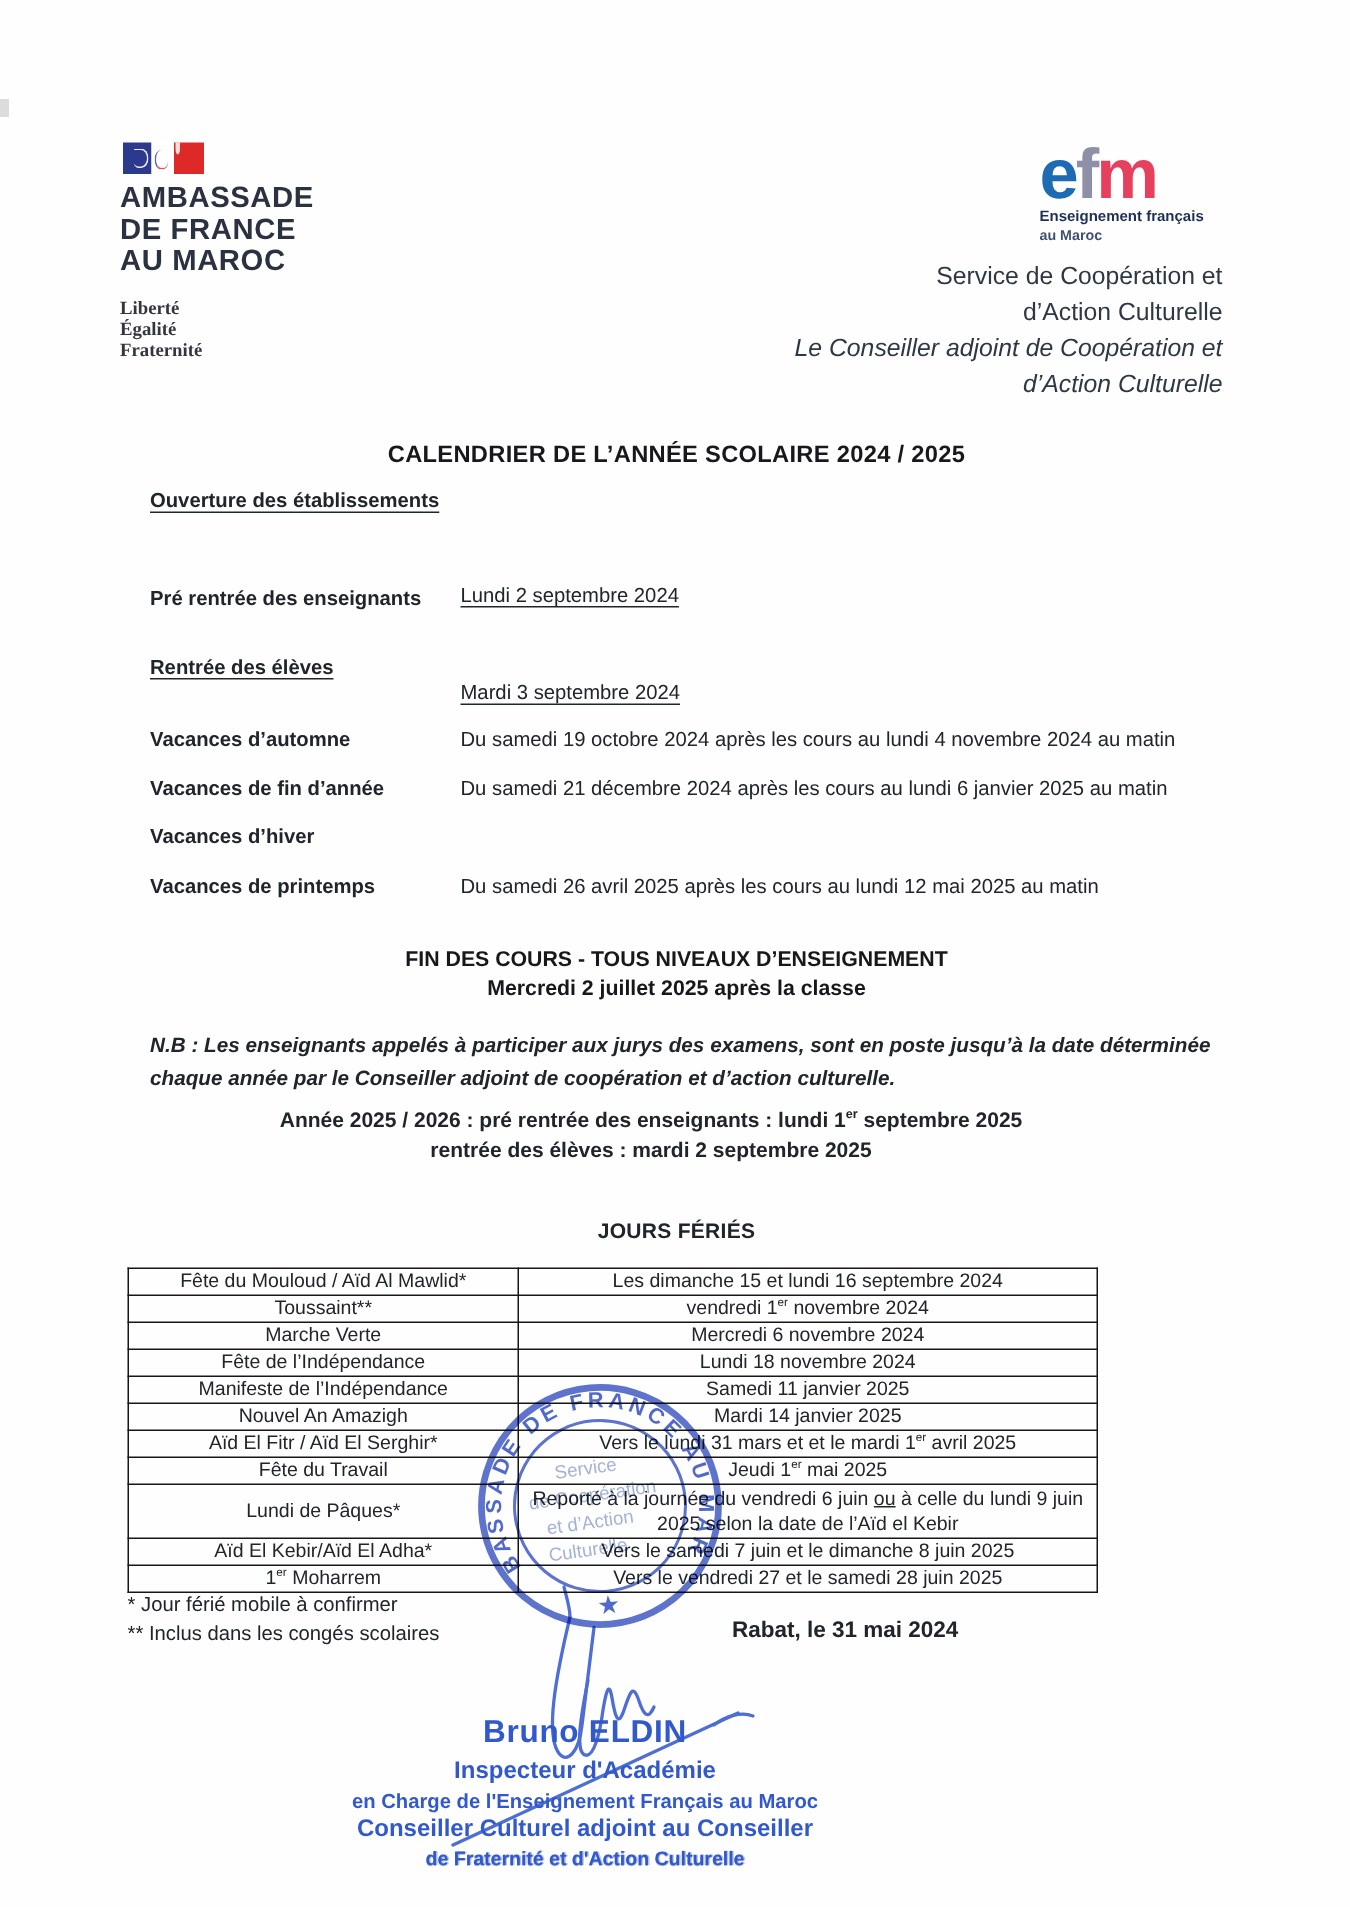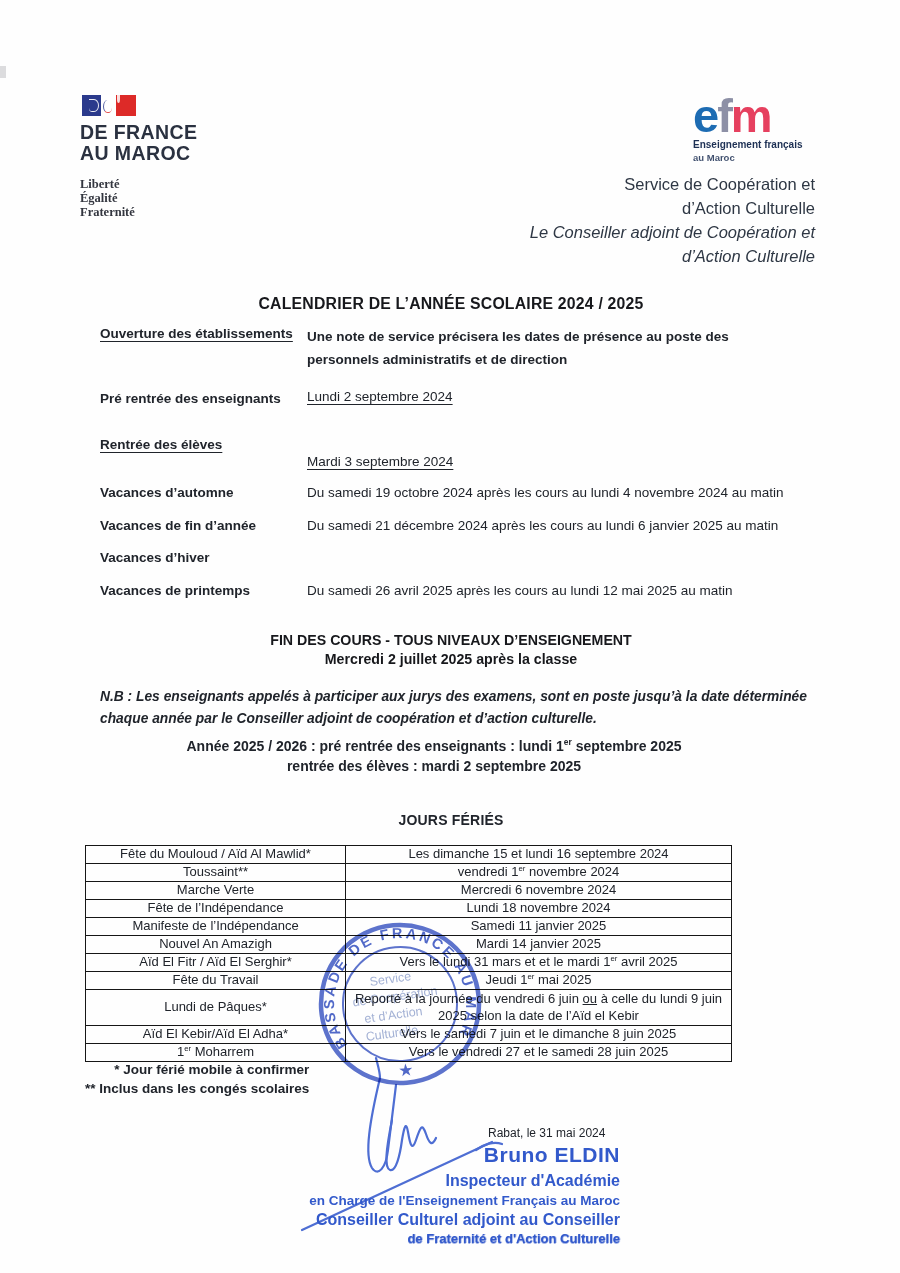--- a/index.html
+++ b/index.html
@@ -68,27 +68,27 @@
 
   
   #holidays-table { left:85px; top:845px; width:647px; border-collapse:collapse; }
   #holidays-table td { border:1.6px solid #161616; text-align:center;
     font-size:13px; font-weight:500; height:18px; padding:0 4px; line-height:16.5px; }
   #holidays-table td.c1 { width:260px; }
   #holidays-table tr.tall td { height:36px; }
   sup { font-size:.6em; vertical-align:super; line-height:0; }
 
   
-  #footnotes { left:85px; top:1061px; font-size:13.5px; font-weight:700; line-height:18.5px;text-align:right; }
-  #place-date { left:488px; top:1126px; font-size:12px; font-weight:400; }
+  #footnotes { left:85px; top:1061px; font-size:13.5px; font-weight:400; line-height:18.5px; }
+  #place-date { left:488px; top:1078px; font-size:15px; font-weight:700; }
 
   
   #stamp-svg { left:308px; top:912px; mix-blend-mode:multiply; pointer-events:none; }
   #signature-svg { left:280px; top:1050px; mix-blend-mode:multiply; pointer-events:none; }
-  #signature-block { left:160px; top:1144px; width:460px; text-align:right;
+  #signature-block { left:160px; top:1144px; width:460px; text-align:center;
     color:var(--sig-blue); line-height:1; }
   .sig-name { font-size:21px; font-weight:700; letter-spacing:.5px; }
   .sig-t1 { margin-top:8px; font-size:16px; font-weight:600; }
   .sig-t2 { margin-top:5px; font-size:13.5px; font-weight:600; }
   .sig-t3 { margin-top:4px; font-size:16px; font-weight:600; }
   .sig-t4 { margin-top:4px; font-size:13px; font-weight:700;
     text-shadow:0 1px 0 rgba(50,89,203,.45), 1px 0 0 rgba(50,89,203,.35); }
 </style>
 </head>
 <body>
@@ -96,20 +96,21 @@
 <div id="page">
 
   <div id="edge-artifact" class="abs"></div>
 
   <div id="embassy-logo" class="abs">
     <div id="flag">
       <div class="b"></div>
       <div class="w"></div>
       <div class="r"></div>
     </div>
+    <div class="embassy-name">AMBASSADE</div>
     <div class="embassy-name">DE FRANCE</div>
     <div class="embassy-name">AU MAROC</div>
     <div class="motto">
       <div>Liberté</div>
       <div>Égalité</div>
       <div>Fraternité</div>
     </div>
   </div>
 
   <div id="efm-block" class="abs">
@@ -121,21 +122,20 @@
   <div id="service-block" class="abs">
     <div>Service de Coopération et</div>
     <div>d’Action Culturelle</div>
     <div class="it">Le Conseiller adjoint de Coopération et</div>
     <div class="it">d’Action Culturelle</div>
   </div>
 
   <div id="doc-title" class="abs">CALENDRIER DE L’ANNÉE SCOLAIRE 2024 / 2025</div>
 
   <div class="abs sch-label u" style="top:326px">Ouverture des établissements</div>
-  <div class="abs sch-value" id="sch-v0" style="top:326px">Une note de service précisera les dates de présence au poste des personnels administratifs et de direction</div>
 
   <div class="abs sch-label" style="top:391px">Pré rentrée des enseignants</div>
   <div class="abs sch-value u" style="top:389px">Lundi 2 septembre 2024</div>
 
   <div class="abs sch-label u" style="top:437px">Rentrée des élèves</div>
   <div class="abs sch-value u" style="top:454px">Mardi 3 septembre 2024</div>
 
   <div class="abs sch-label" style="top:485px">Vacances d’automne</div>
   <div class="abs sch-value" style="top:485px">Du samedi 19 octobre 2024 après les cours au lundi 4 novembre 2024 au matin</div>
 

